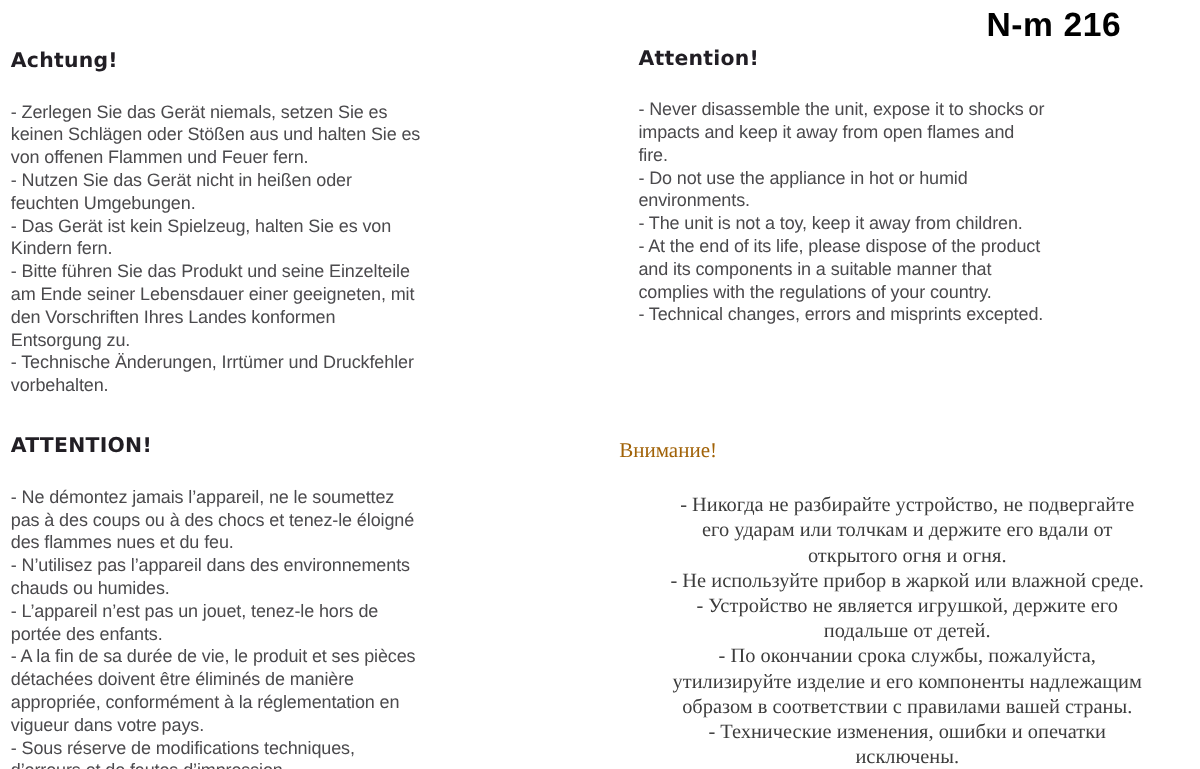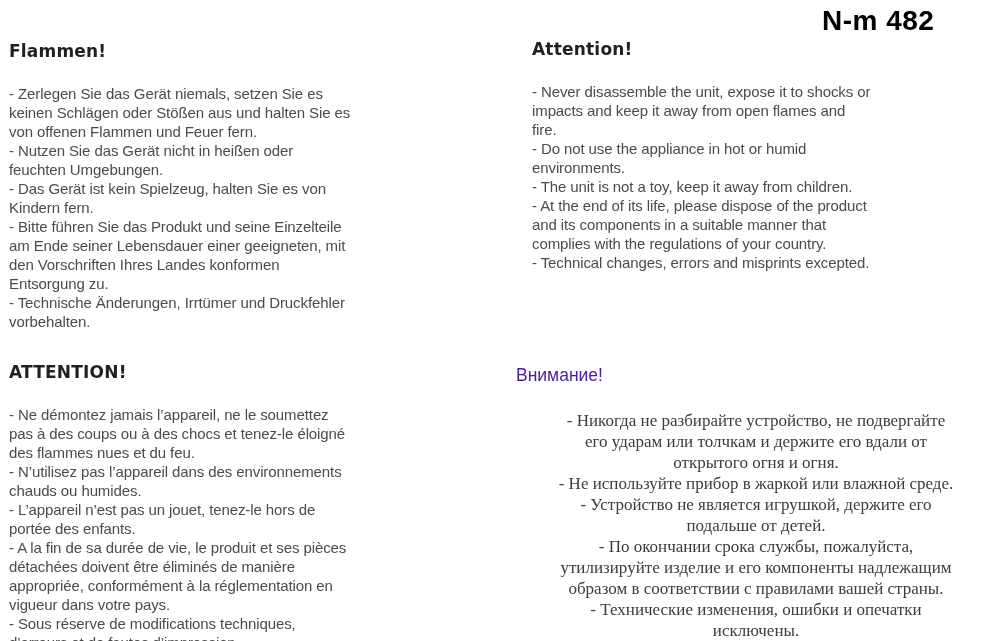--- a/index.html
+++ b/index.html
@@ -46,45 +46,45 @@
     margin: 22px 0 0 0;
     font-family: Liberation Sans, sans-serif;
     font-size: 15px;
     line-height: 19px;
     color: #4b4a4d;
     letter-spacing: -0.1px;
     white-space: pre-line;
   }
   
   .sec-ru .head {
-    font-family: Liberation Sans, sans-serif;
+    font-family: Liberation Serif, serif;
     font-weight: 400;
     font-size: 17.5px;
-    color: #4c1d95;
+    color: #a16207;
     letter-spacing: 0;
   }
   .sec-ru .body {
     font-family: Liberation Serif, serif;
     font-size: 17px;
     line-height: 21px;
     color: #3c3c3c;
     letter-spacing: 0;
     margin-top: 24px;
     text-align: center;
   }
 </style>
 </head>
 <body>
 
 <div class="page">
 
-  <div class="model-number">N-m 482</div>
+  <div class="model-number">N-m 216</div>
 
   <section class="sec sec-de">
-    <h2 class="head">Flammen!</h2>
+    <h2 class="head">Achtung!</h2>
     <p class="body">- Zerlegen Sie das Gerät niemals, setzen Sie es
 keinen Schlägen oder Stößen aus und halten Sie es
 von offenen Flammen und Feuer fern.
 - Nutzen Sie das Gerät nicht in heißen oder
 feuchten Umgebungen.
 - Das Gerät ist kein Spielzeug, halten Sie es von
 Kindern fern.
 - Bitte führen Sie das Produkt und seine Einzelteile
 am Ende seiner Lebensdauer einer geeigneten, mit
 den Vorschriften Ihres Landes konformen

